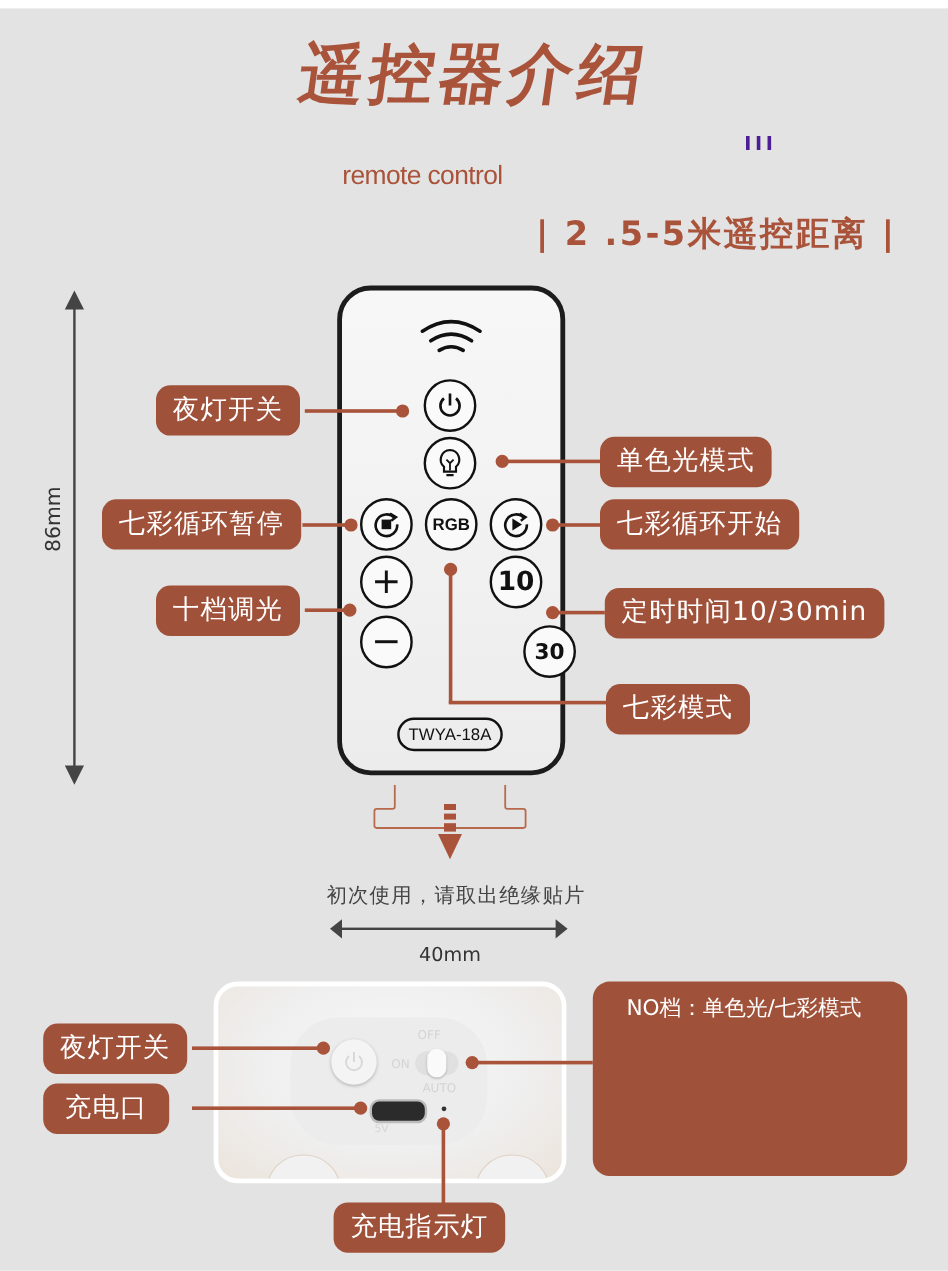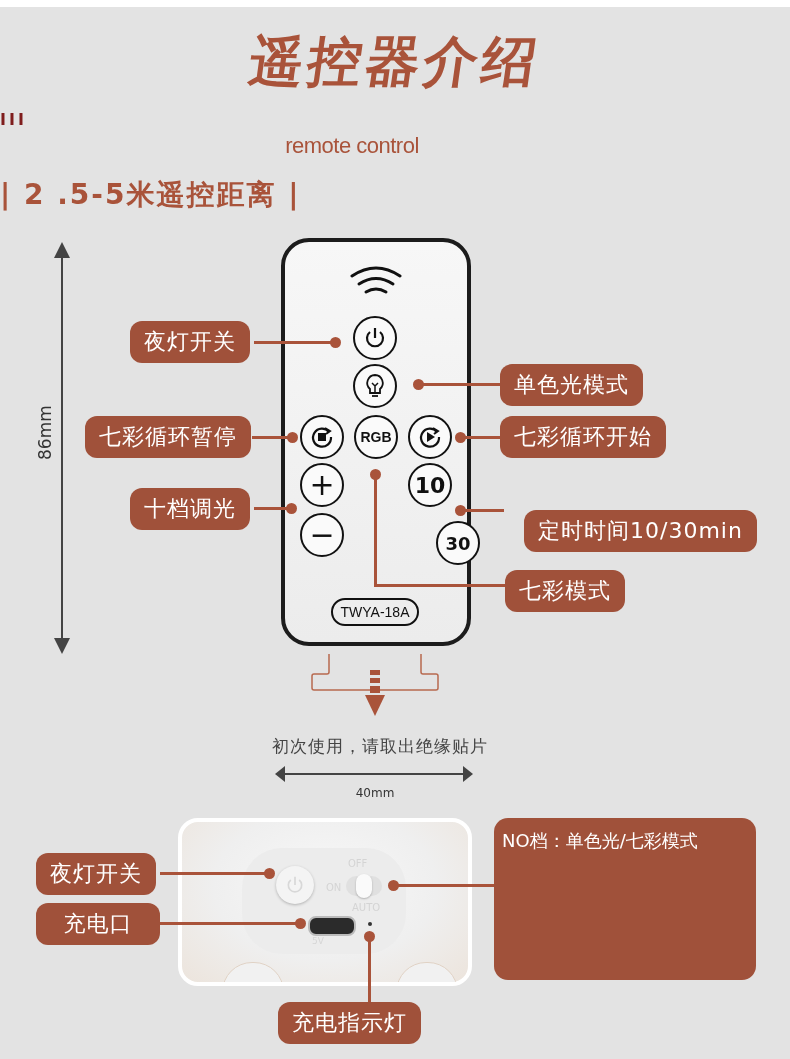--- a/index.html
+++ b/index.html
@@ -1,31 +1,31 @@
 <!DOCTYPE html>
 <html><head>
 <meta charset="utf-8">
 <style>
   html, body { margin:0; padding:0; }
   body { width:790px; height:1059px; position:relative; overflow:hidden; background:#ffffff; font-family:"DejaVu Sans", sans-serif; }
   .canvas { position:absolute; left:0; top:7px; width:790px; height:1052px; background:#e3e3e3; }
   .abs { position:absolute; }
   .title { left:0; width:790px; top:26px; text-align:center; font-family:"DejaVu Sans", sans-serif; font-weight:bold; font-size:54px; color:#a9533a; letter-spacing:4px; transform:skewX(-8deg); }
-  .bars { left:0; width:647px; top:110px; text-align:left; color:#7f1d1d; font-size:16px; font-weight:bold; letter-spacing:3px; }
+  .bars { left:0; width:647px; top:110px; text-align:right; color:#4c1d95; font-size:16px; font-weight:bold; letter-spacing:3px; }
   .subtitle { left:0; width:704px; top:133px; text-align:center; color:#a9533a; font-size:22px; font-family:"Liberation Sans", sans-serif; letter-spacing:-0.5px; }
-  .distance { left:0; width:747px; top:176px; text-align:left; color:#a9533a; font-size:28px; font-weight:bold; letter-spacing:2px; }
+  .distance { left:0; width:747px; top:176px; text-align:right; color:#a9533a; font-size:28px; font-weight:bold; letter-spacing:2px; }
   .pill { position:absolute; background:#a0513a; color:#ffffff; border-radius:12px; height:42px; line-height:42px; font-size:22px; padding:0 14px; white-space:nowrap; box-sizing:border-box; letter-spacing:1px; }
   .line { position:absolute; background:#a9533a; }
   .dot { position:absolute; width:11px; height:11px; border-radius:50%; background:#a9533a; }
   .remote { left:281px; top:238px; width:190px; height:408px; border:4px solid #1c1c1c; border-radius:28px; background:linear-gradient(180deg,#f7f7f7,#ececec); box-sizing:border-box; }
   .btn { position:absolute; width:44px; height:44px; border:2px solid #111; border-radius:50%; box-sizing:border-box; background:#fafafa; display:flex; align-items:center; justify-content:center; font-weight:bold; color:#111; }
   .model { position:absolute; left:331px; top:598px; width:88px; height:28px; border:2px solid #111; border-radius:14px; box-sizing:border-box; text-align:center; line-height:24px; font-size:14px; font-family:"Liberation Sans", sans-serif; color:#111; }
-  .dim-text { font-size:12px; color:#333; }
+  .dim-text { font-size:16px; color:#333; }
   .panel { position:absolute; left:178px; top:818px; width:294px; height:168px; border:4px solid #ffffff; border-radius:20px; box-sizing:border-box; background:radial-gradient(ellipse at 50% 40%, #f8f8f8 0%, #efefef 55%, #ece4dc 100%); overflow:hidden; }
-  .infobox { position:absolute; left:494px; top:818px; width:262px; height:162px; background:#a0513a; border-radius:14px; color:#fff; padding:10px 8px; box-sizing:border-box; }
+  .infobox { position:absolute; left:494px; top:818px; width:262px; height:162px; background:#a0513a; border-radius:14px; color:#fff; padding:10px 28px; box-sizing:border-box; }
   .info-main { font-size:18px; line-height:26px; white-space:nowrap; }
   .info-sub { font-size:14px; line-height:22px; margin-bottom:12px; white-space:nowrap; }
 </style>
 </head>
 <body>
 
 <div class="canvas"></div>
 
 <div class="abs title">遥控器介绍</div>
 <div class="abs bars">III</div>
@@ -106,21 +106,21 @@
 <div class="dot" style="left:413px;top:379px;"></div>
 <div class="line" style="left:418px;top:383px;width:84px;height:3px;"></div>
 <div class="pill" style="left:500px;top:364px;">单色光模式</div>
 
 <div class="dot" style="left:455px;top:432px;"></div>
 <div class="line" style="left:460px;top:436px;width:42px;height:3px;"></div>
 <div class="pill" style="left:500px;top:416px;">七彩循环开始</div>
 
 <div class="dot" style="left:455px;top:505px;"></div>
 <div class="line" style="left:460px;top:509px;width:44px;height:3px;"></div>
-<div class="pill" style="left:524px;top:490px;margin-top:20px;">定时时间10/30min</div>
+<div class="pill" style="left:504px;top:490px;">定时时间10/30min</div>
 
 <div class="dot" style="left:370px;top:469px;"></div>
 <div class="line" style="left:374px;top:474px;width:3px;height:112px;"></div>
 <div class="line" style="left:374px;top:584px;width:134px;height:3px;"></div>
 <div class="pill" style="left:505px;top:570px;">七彩模式</div>
 
 <svg class="abs" style="left:310px;top:654px;" width="130" height="64" viewBox="0 0 130 64">
   <path d="M19 0 L19 18 Q19 20 17 20 L4 20 Q2 20 2 22 L2 34 Q2 36 4 36 L126 36 Q128 36 128 34 L128 22 Q128 20 126 20 L113 20 Q111 20 111 18 L111 0" stroke="#b86a4f" stroke-width="1.5" fill="none"></path>
   <rect x="60" y="16" width="10" height="5" fill="#a9533a"></rect>
   <rect x="60" y="24" width="10" height="5" fill="#a9533a"></rect>
@@ -155,21 +155,21 @@
   <div style="position:absolute;left:130px;top:114px;font-size:9px;color:#d6d6d6;">5V</div>
   <div style="position:absolute;left:186px;top:100px;width:4px;height:4px;border-radius:50%;background:#333;"></div>
   <div style="position:absolute;left:40px;top:140px;width:60px;height:40px;border-radius:30px 30px 0 0;background:#f1f1f1;border:1px solid #e0d2c5;"></div>
   <div style="position:absolute;left:214px;top:140px;width:60px;height:40px;border-radius:30px 30px 0 0;background:#f1f1f1;border:1px solid #e0d2c5;"></div>
 </div>
 
 <div class="pill" style="left:36px;top:853px;">夜灯开关</div>
 <div class="line" style="left:160px;top:872px;width:110px;height:3px;"></div>
 <div class="dot" style="left:264px;top:868px;"></div>
 
-<div class="pill" style="left:36px;top:903px;width:124px;text-align:center;">充电口</div>
+<div class="pill" style="left:36px;top:903px;width:105px;text-align:center;">充电口</div>
 <div class="line" style="left:160px;top:922px;width:140px;height:3px;"></div>
 <div class="dot" style="left:295px;top:918px;"></div>
 
 <div class="dot" style="left:388px;top:880px;"></div>
 <div class="line" style="left:394px;top:884px;width:100px;height:3px;"></div>
 
 <div class="dot" style="left:364px;top:931px;"></div>
 <div class="line" style="left:368px;top:936px;width:3px;height:68px;"></div>
 <div class="pill" style="left:278px;top:1002px;">充电指示灯</div>
 

